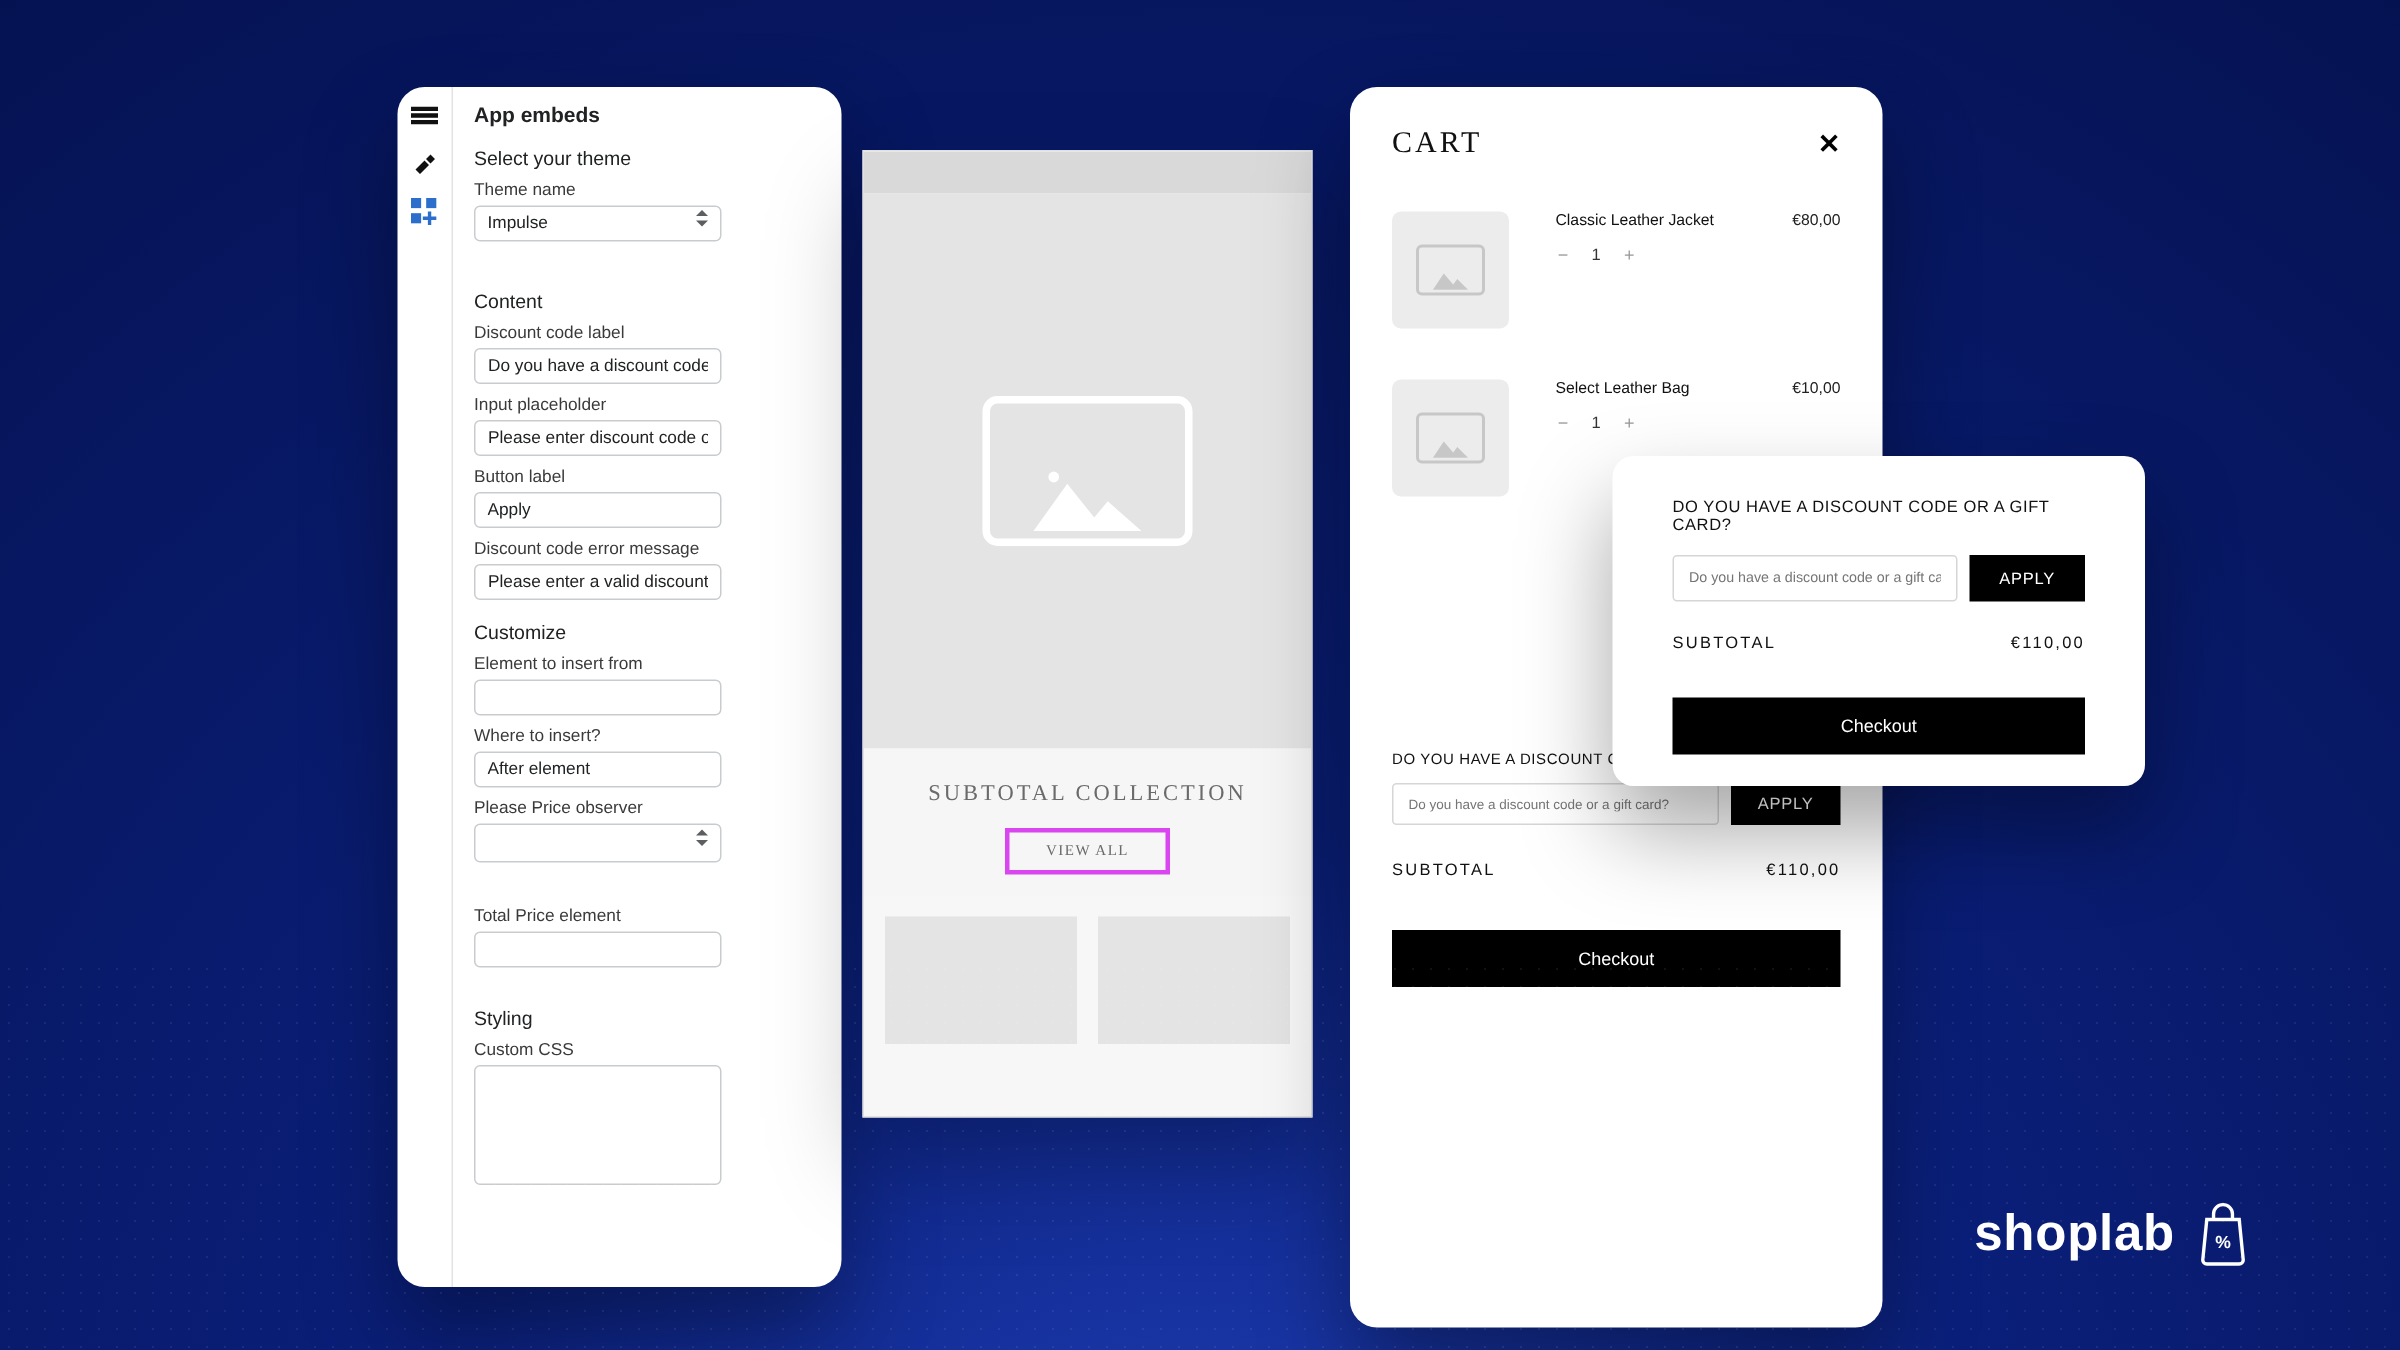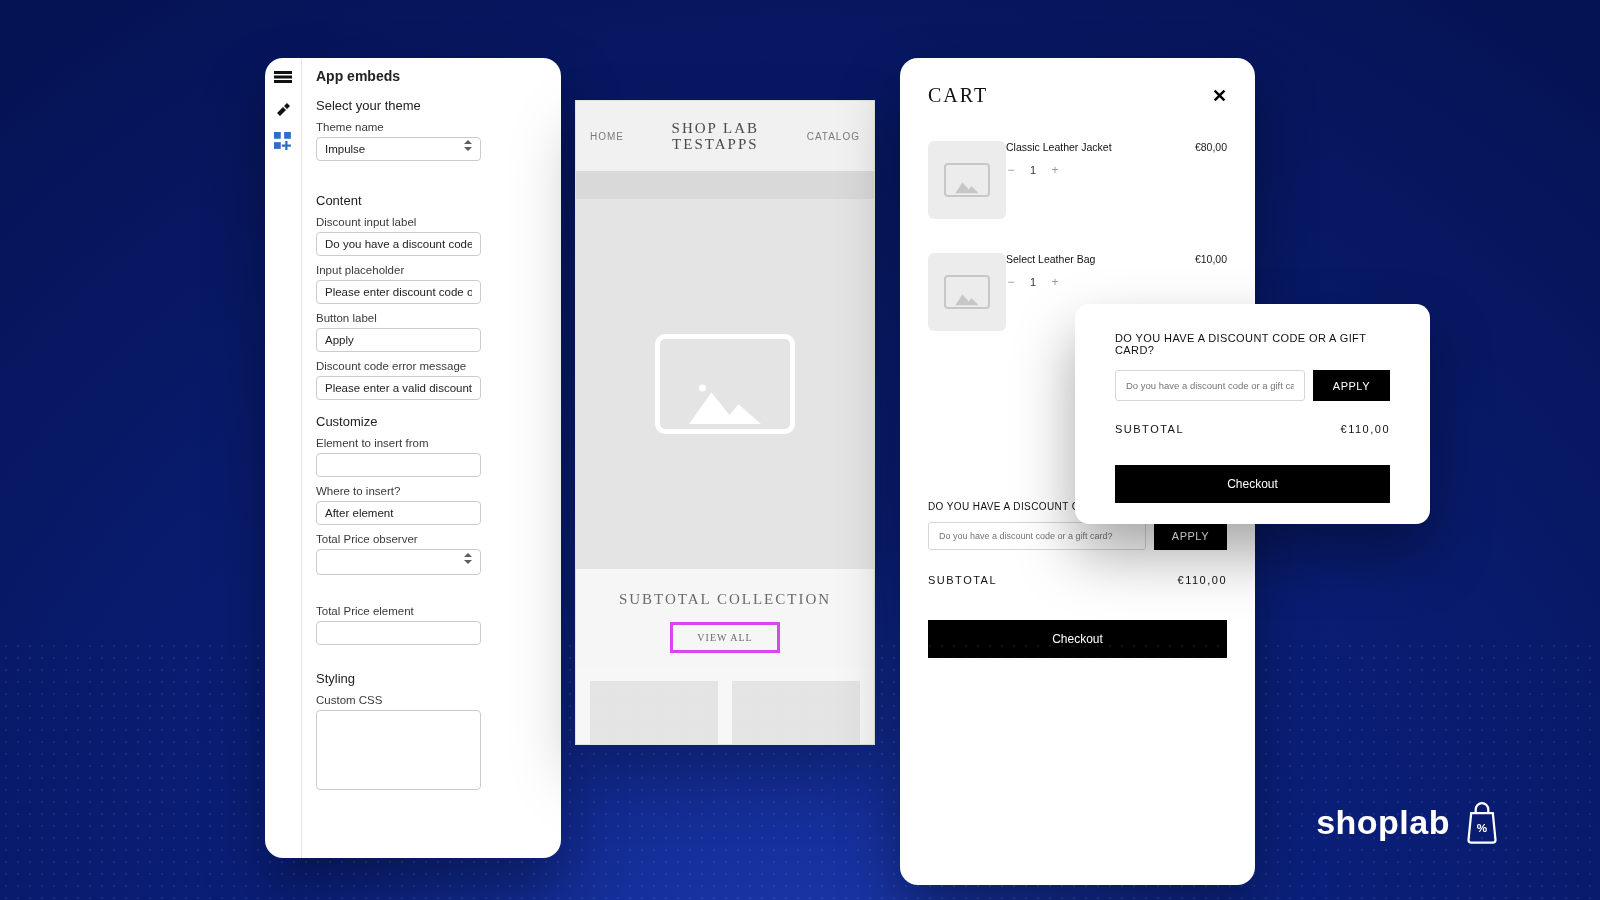--- a/index.html
+++ b/index.html
@@ -120,21 +120,21 @@
     left: 900px; top: 58px;
     width: 355px; height: 827px;
     background:#fff;
     border-radius: 18px;
     box-shadow: 0 30px 60px rgba(0,0,0,0.35);
     padding: 26px 28px 24px;
   }
   .cart-head { display:flex; justify-content:space-between; align-items:center; }
   .cart-head h2 { font-family: Georgia, serif; font-weight:400; font-size:20px; letter-spacing:2px; color:#111; }
   .close-x { font-size:18px; font-weight:700; cursor:pointer; }
-  .cart-item { display:flex; gap:0; margin-top:34px; }
+  .cart-item { display:flex; gap:31px; margin-top:34px; }
   .cart-item .thumb { width:78px; height:78px; background:#ececec; border-radius:6px; display:flex; align-items:center; justify-content:center; }
   .cart-item .thumb-inner { width:46px; height:34px; border:2px solid #c7c7c7; border-radius:4px; display:flex; align-items:flex-end; justify-content:center; }
   .cart-item .thumb-inner svg { width:28px; height:18px; fill:#c7c7c7; }
   .cart-item .info { flex:1; }
   .cart-item .name { font-size:10.5px; font-weight:500; color:#111; }
   .cart-item .qty { display:flex; align-items:center; gap:14px; margin-top:10px; font-size:11px; color:#333; }
   .cart-item .qty span.btn { color:#999; cursor:pointer; font-size:12px; width:10px; text-align:center; }
   .cart-item .price { font-size:10.5px; color:#222; }
 
   .discount-block { margin-top: 170px; }
@@ -210,61 +210,53 @@
     <h3>App embeds</h3>
 
     <div class="section-title">Select your theme</div>
     <label>Theme name</label>
     <div class="fake-select">
       <span>Impulse</span>
     </div>
 
     <div class="section-title" style="margin-top:32px;">Content</div>
 
-    <label>Discount input label</label>
+    <label>Discount code label</label>
     <input type="text" value="Do you have a discount code or gift ca" style="">
 
     <label>Input placeholder</label>
     <input type="text" value="Please enter discount code or gift card" style="">
 
     <label>Button label</label>
     <input type="text" value="Apply" style="">
 
     <label>Discount code error message</label>
     <input type="text" value="Please enter a valid discount code or gi" style="">
 
     <div class="section-title">Customize</div>
 
     <label>Element to insert from</label>
     <input type="text" style="">
 
     <label style="">Where to insert?</label>
     <input type="text" value="After element" style="">
 
-    <label>Total Price observer</label>
+    <label>Please Price observer</label>
     <div class="fake-select" style="height:26px;"></div>
 
     <label style="margin-top:30px;">Total Price element</label>
     <input type="text" style="">
 
     <div class="section-title" style="margin-top:26px;">Styling</div>
     <label>Custom CSS</label>
     <textarea style=""></textarea>
   </div>
 </div>
 
 <div class="store-preview">
-  <div class="store-header">
-    <span class="nav">HOME</span>
-    <div class="store-title">
-      <div class="l1">SHOP LAB</div>
-      <div class="l2">TESTAPPS</div>
-    </div>
-    <span class="nav">CATALOG</span>
-  </div>
   <div class="store-bar"></div>
   <div class="hero">
     <div class="img-frame">
       <svg viewBox="0 0 100 60">
           <polygon points="10,55 35,20 55,45 65,33 90,55"></polygon>
           <circle cx="25" cy="15" r="4"></circle>
         </svg>
     </div>
   </div>
   <div class="featured">

